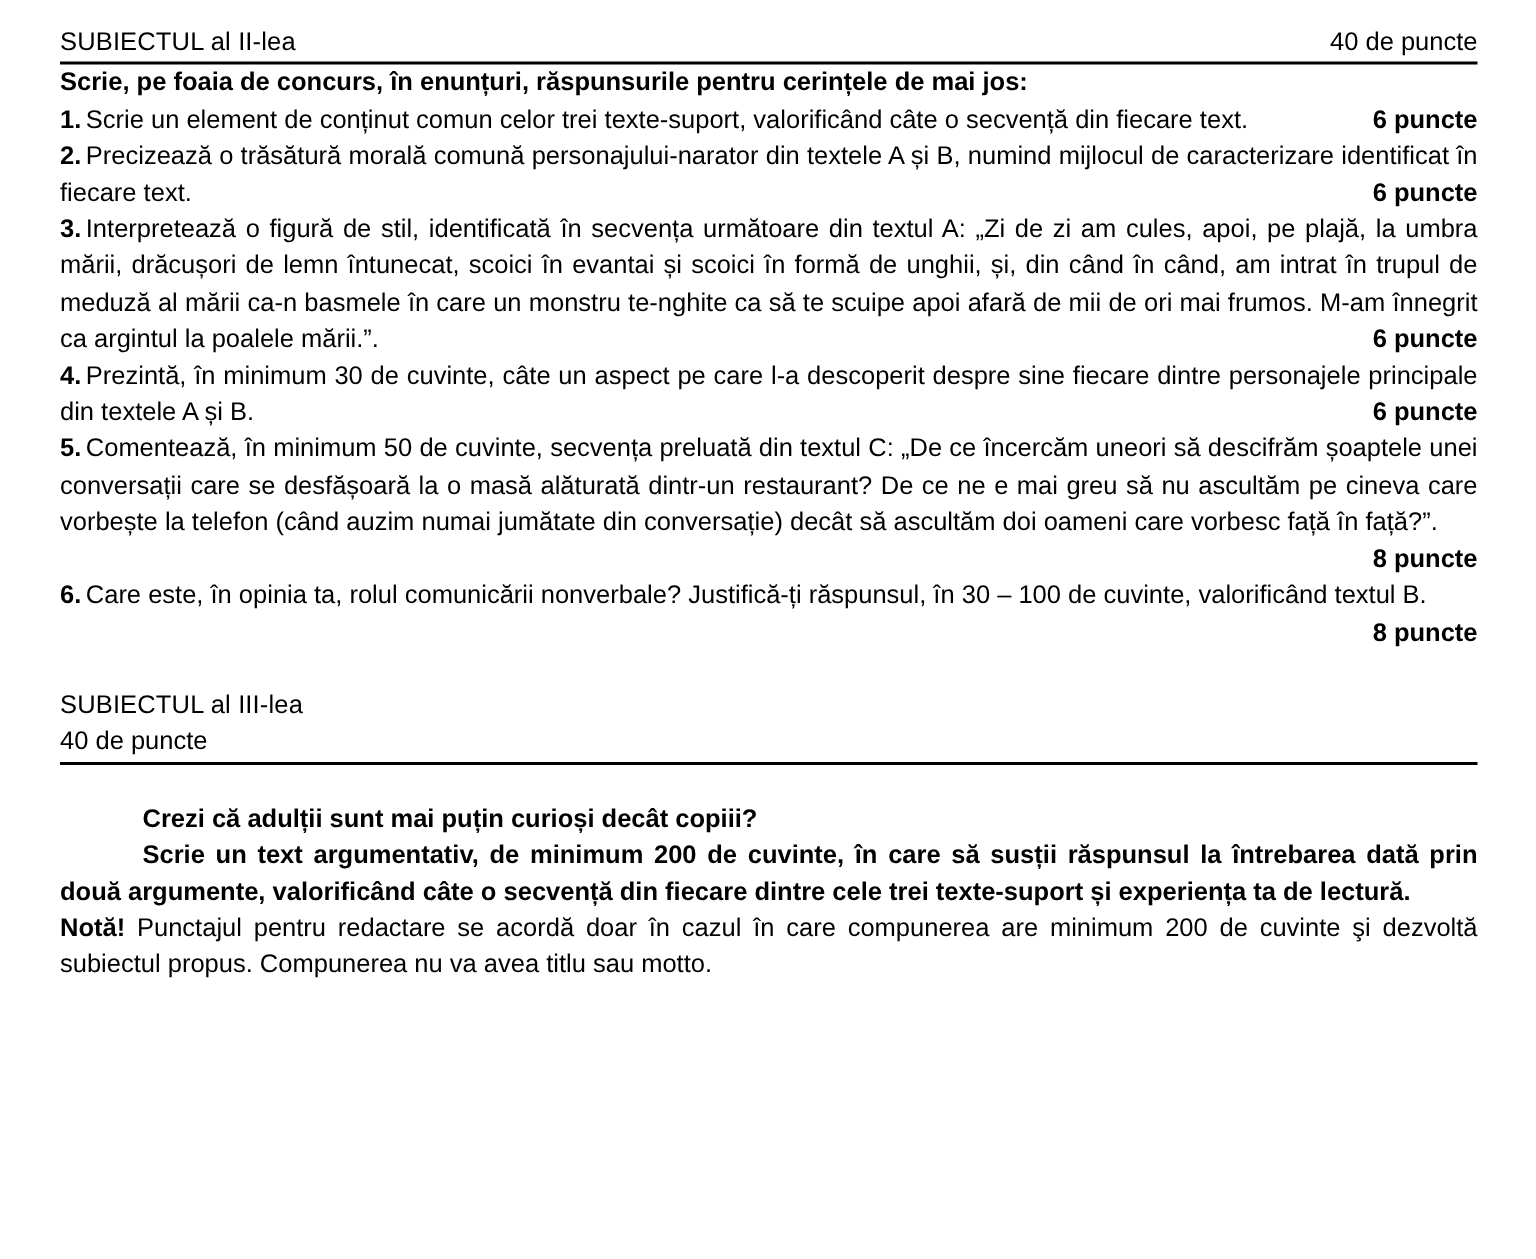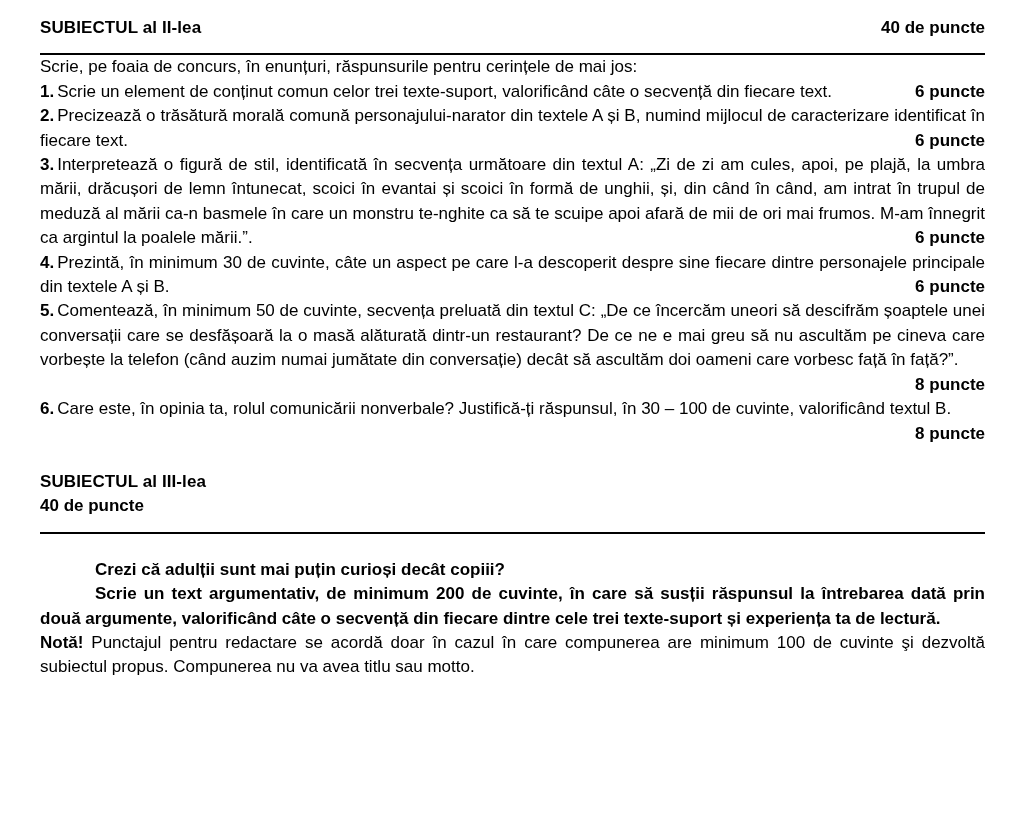--- a/index.html
+++ b/index.html
@@ -17,27 +17,27 @@
     padding: 16px 39px 0 40px;
     font-size: 17px;
     line-height: 24.4px;
     background: #ffffff;
     overflow: hidden;
   }
   .section-header {
     display: flex;
     justify-content: space-between;
     align-items: baseline;
-    font-weight: bold;
+    font-weight: normal;
     border-bottom: 2px solid #000;
-    padding-bottom: 13px;
+    padding-bottom: 1px;
   }
   .section-header .title { letter-spacing: 0.1px; }
   p { margin: 0; }
-  .intro { font-weight: normal; text-align: justify; }
+  .intro { font-weight: bold; text-align: justify; }
   .item {
     text-align: justify;
   }
   .item::after { content: ""; display: block; clear: both; }
   .num { font-weight: bold; margin-right: 3px; }
   .pts {
     float: right;
     font-weight: bold;
     margin-left: 4px;
   }
@@ -79,15 +79,15 @@
   <div class="section-header sec3">
     <span class="title">SUBIECTUL al III-lea</span>
     <span>40 de puncte</span>
   </div>
 
   <p class="bold-par question">Crezi că adulții sunt mai puțin curioși decât copiii?</p>
 
   <p class="bold-par">Scrie un text argumentativ, de minimum 200 de cuvinte, în care să susții răspunsul la întrebarea dată prin două argumente, valorificând câte o secvență din fiecare dintre cele trei texte-suport și experiența ta de lectură.</p>
 
 
-  <p class="note"><span class="b">Notă!</span><span> Punctajul pentru redactare se acordă doar în cazul în care compunerea are minimum 100 de cuvinte şi dezvoltă subiectul propus. Compunerea nu va avea titlu sau motto.</span></p>
+  <p class="note"><span class="b">Notă!</span><span> Punctajul pentru redactare se acordă doar în cazul în care compunerea are minimum 200 de cuvinte şi dezvoltă subiectul propus. Compunerea nu va avea titlu sau motto.</span></p>
 
 </div>
 
 </body></html>

